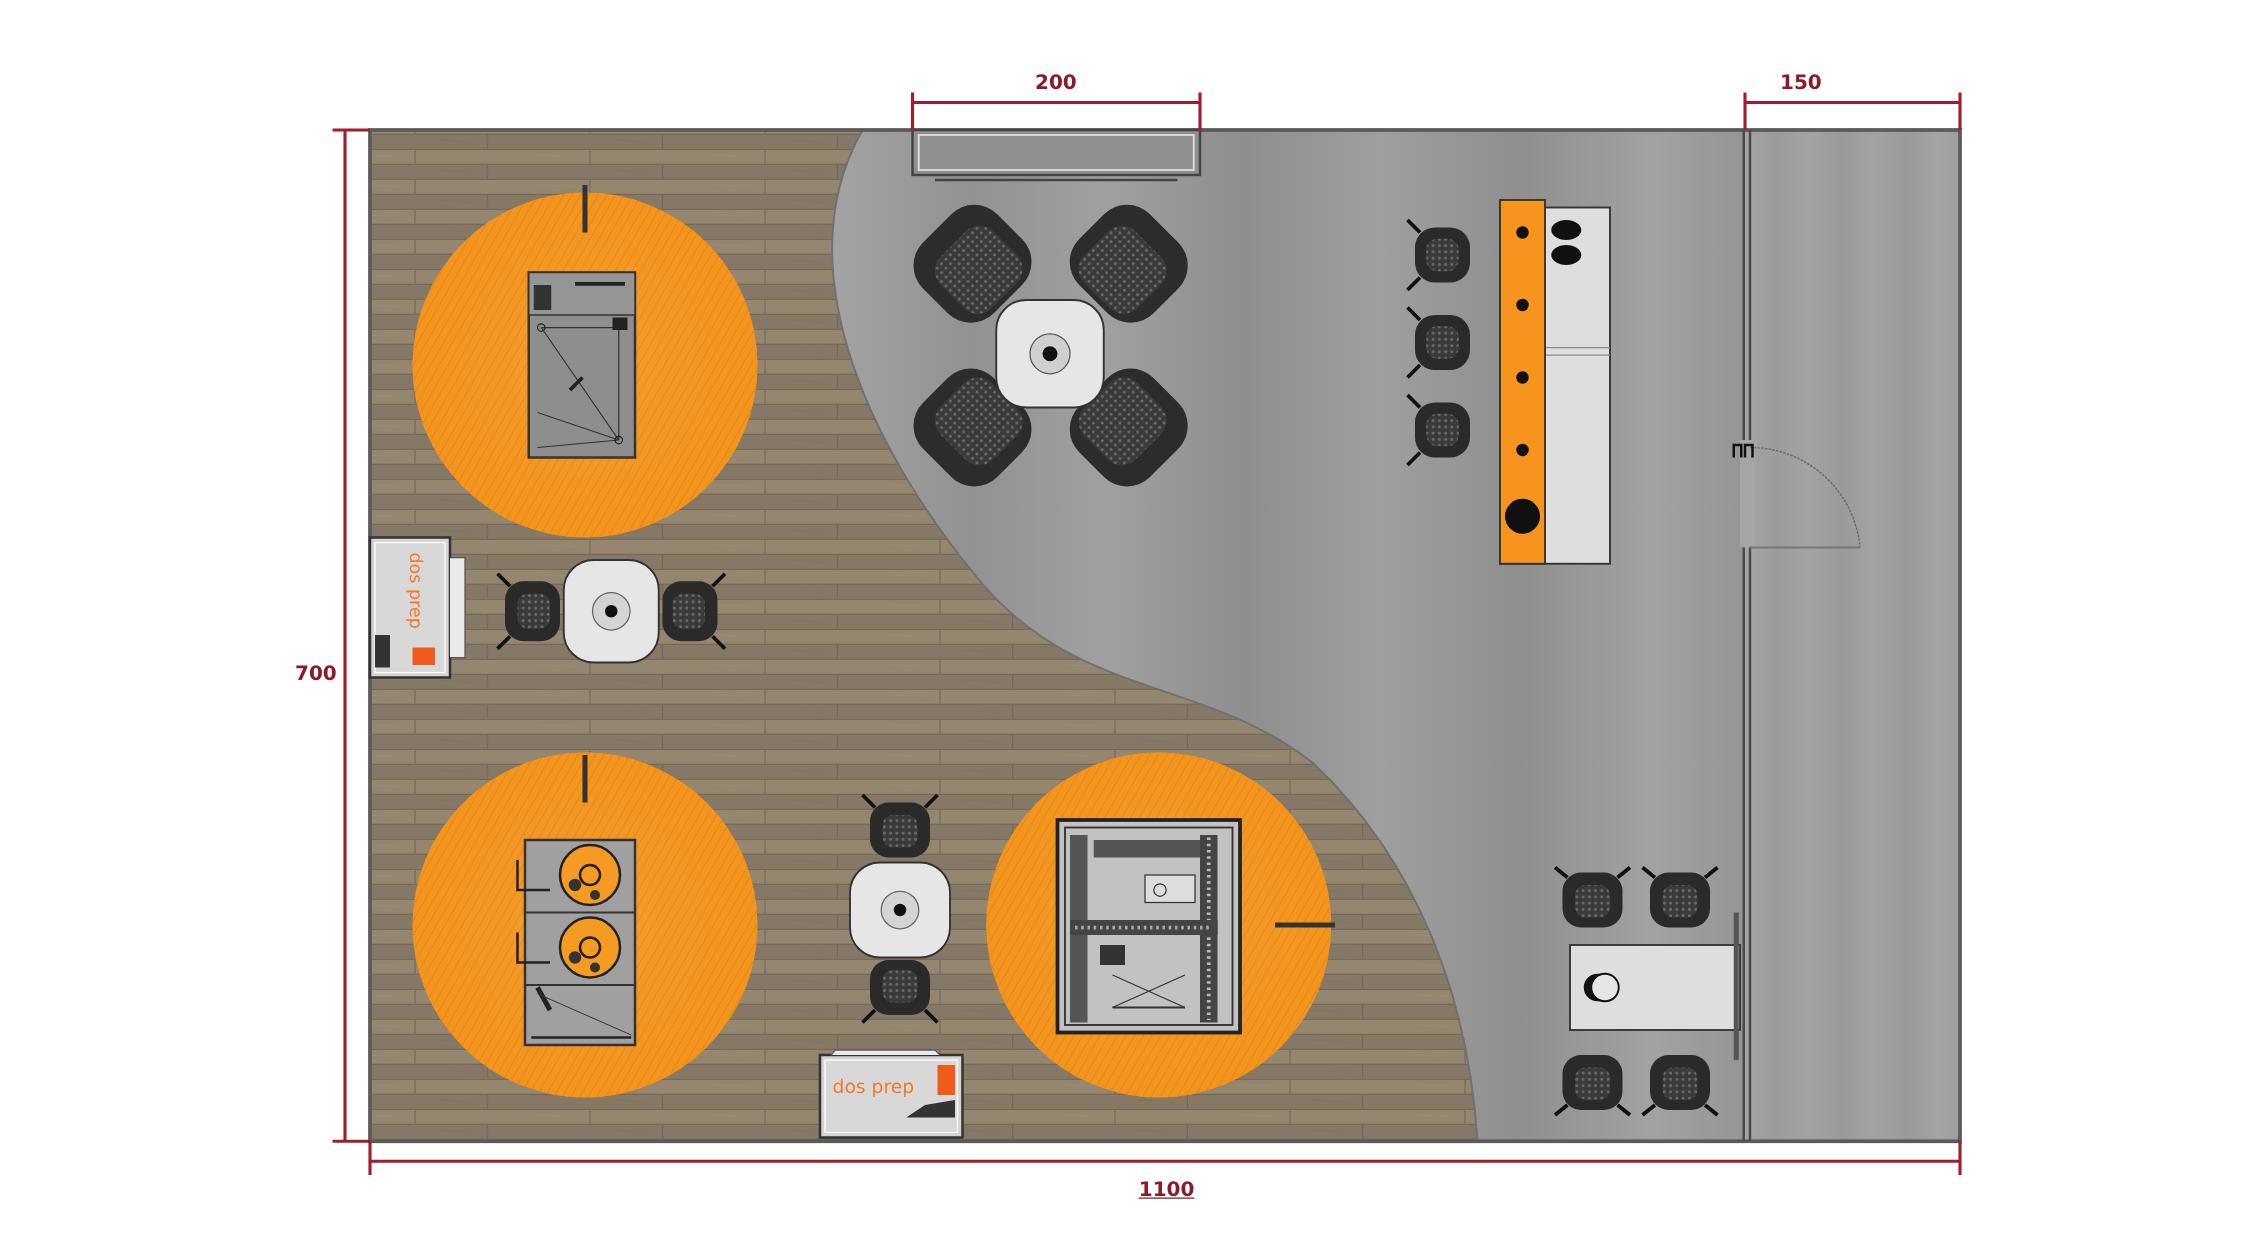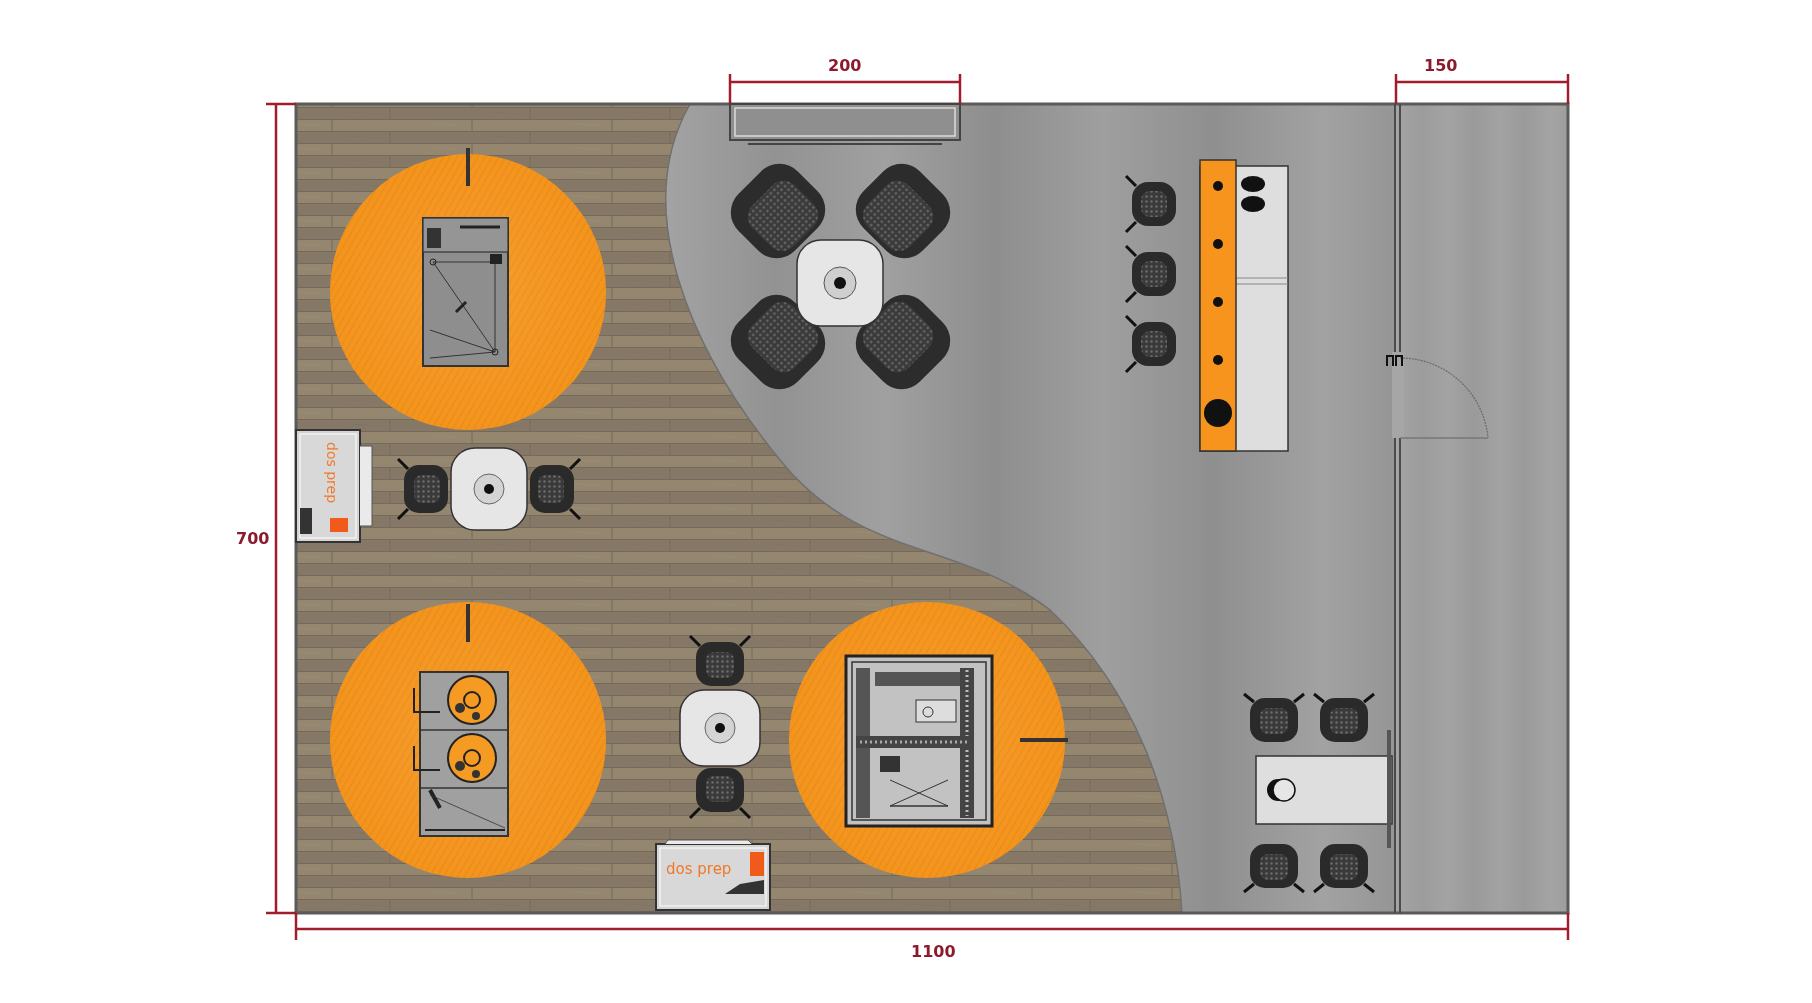--- a/index.html
+++ b/index.html
@@ -306,16 +306,16 @@
     <rect x="660" y="848" width="106" height="58" fill="#d8d8d8" stroke="#fff" stroke-width="1"></rect>
     <rect x="750" y="852" width="14" height="24" fill="#f05a1a"></rect>
     <path d="M 725 894 L 764 894 L 764 880 L 740 884 Z" fill="#333"></path>
     <path d="M 665 844 L 668 840 L 748 840 L 752 844" fill="#eaeaea" stroke="#555" stroke-width="1"></path>
   </g>
 </svg>
 
 <div class="dim-label" style="left:828px;top:56px;">200</div>
 <div class="dim-label" style="left:1424px;top:56px;">150</div>
 <div class="dim-label" style="left:236px;top:500px;margin-top:29px;">700</div>
-<div class="dim-label" style="left:911px;top:942px;">1100</div>
+<div class="dim-label" style="left:911px;top:942px;text-decoration:underline;">1100</div>
 
 <div class="brand-text" style="left:304px;top:475px;transform:rotate(90deg);transform-origin:left top;left:340px;top:442px;font-size:14px;">dos prep</div>
 <div class="brand-text" style="left:666px;top:860px;font-size:15px;">dos prep</div>
 
 </body></html>

